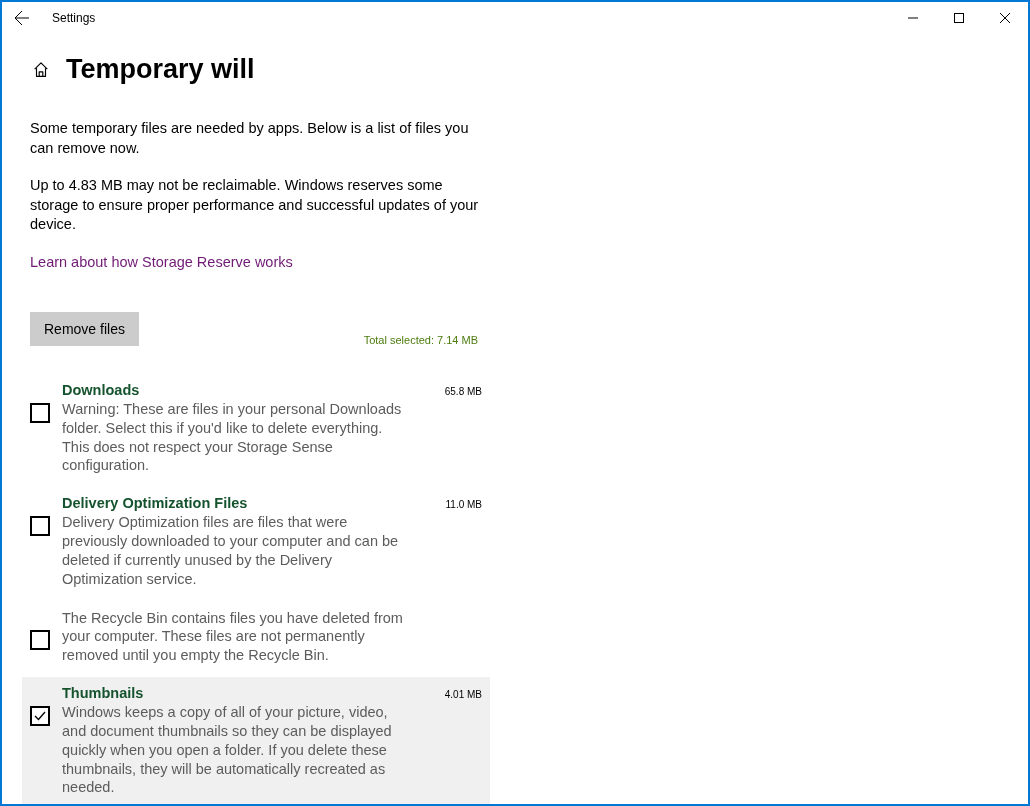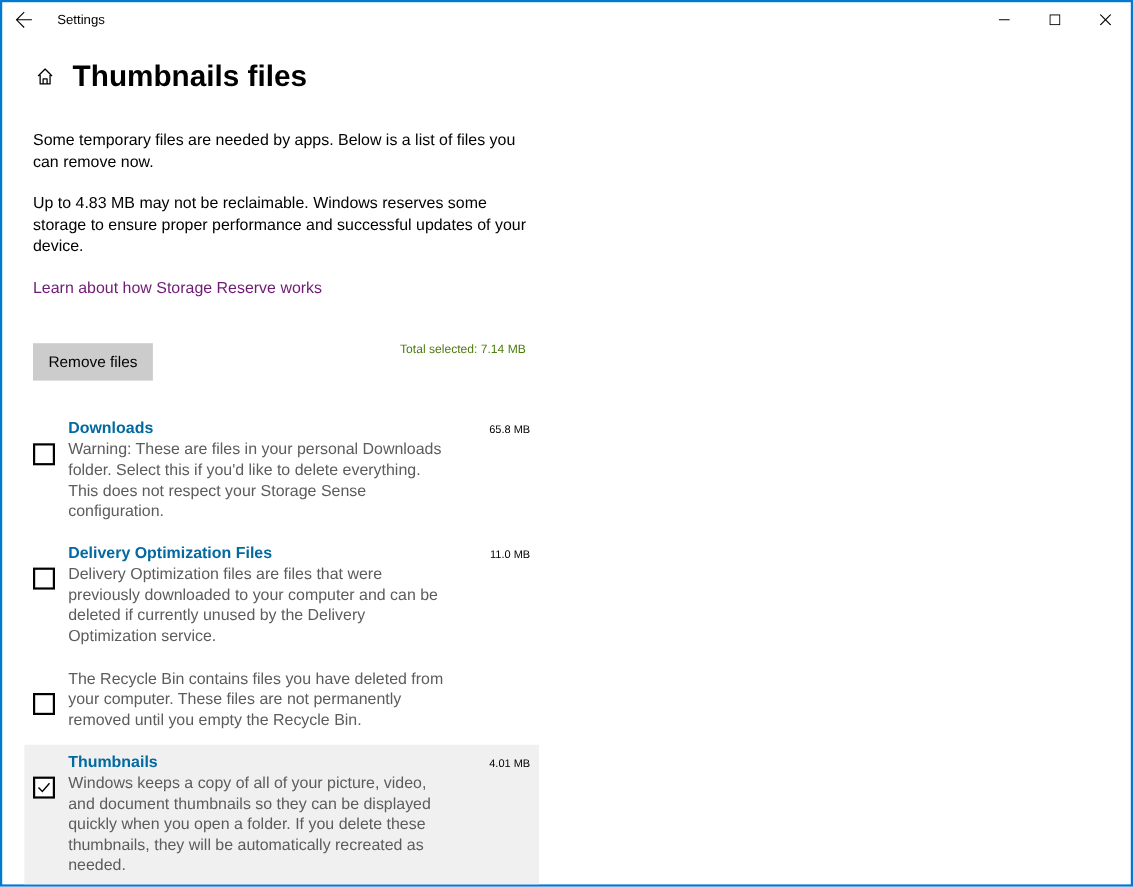--- a/index.html
+++ b/index.html
@@ -88,21 +88,21 @@
     }
     .link-text {
       font-size: 14.5px;
       color: #701a75;
       cursor: pointer;
       display: inline-block;
       margin-bottom: 26px;
     }
     .action-row {
       display: flex;
-      align-items: flex-start;
+      align-items: flex-end;
       width: 448px;
       margin-bottom: 28px;
     }
     .remove-button {
       background: #cccccc;
       border: none;
       padding: 9px 14px;
       font-size: 14px;
       color: #000;
       cursor: pointer;
@@ -143,21 +143,21 @@
     }
     .item-header {
       display: flex;
       justify-content: space-between;
       align-items: baseline;
       margin-bottom: 2px;
     }
     .item-title {
       font-size: 14.5px;
       font-weight: 700;
-      color: #0369a1;
+      color: #14532d;
     }
     .item-size {
       font-size: 10px;
       color: #000;
       margin-left: 12px;
       white-space: nowrap;
     }
     .item-desc {
       font-size: 14.5px;
       color: #5c5c5c;
@@ -197,21 +197,21 @@
   </div>
 </div>
 
 <div class="content-area">
   <div class="header-row">
     <div class="home-icon">
       <svg width="18" height="18" viewBox="0 0 20 20">
         <path d="M3 9 L10 2 L17 9 M5 8 L5 17 L15 17 L15 8 M8 17 L8 12 L12 12 L12 17" stroke="#000" stroke-width="1.3" fill="none" stroke-linejoin="round"></path>
       </svg>
     </div>
-    <h1 class="page-title">Thumbnails files</h1>
+    <h1 class="page-title">Temporary will</h1>
   </div>
 
   <div class="intro-section">
     <p class="intro-text">Some temporary files are needed by apps. Below is a list of files you can remove now.</p>
     <p class="intro-text">Up to 4.83 MB may not be reclaimable. Windows reserves some storage to ensure proper performance and successful updates of your device.</p>
     <a class="link-text">Learn about how Storage Reserve works</a>
   </div>
 
   <div class="action-row">
     <button class="remove-button">Remove files</button>

